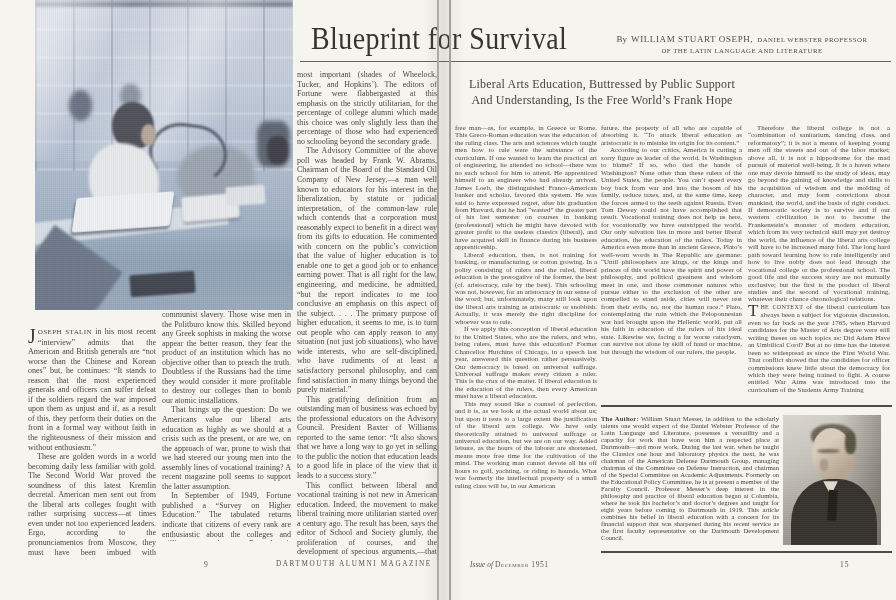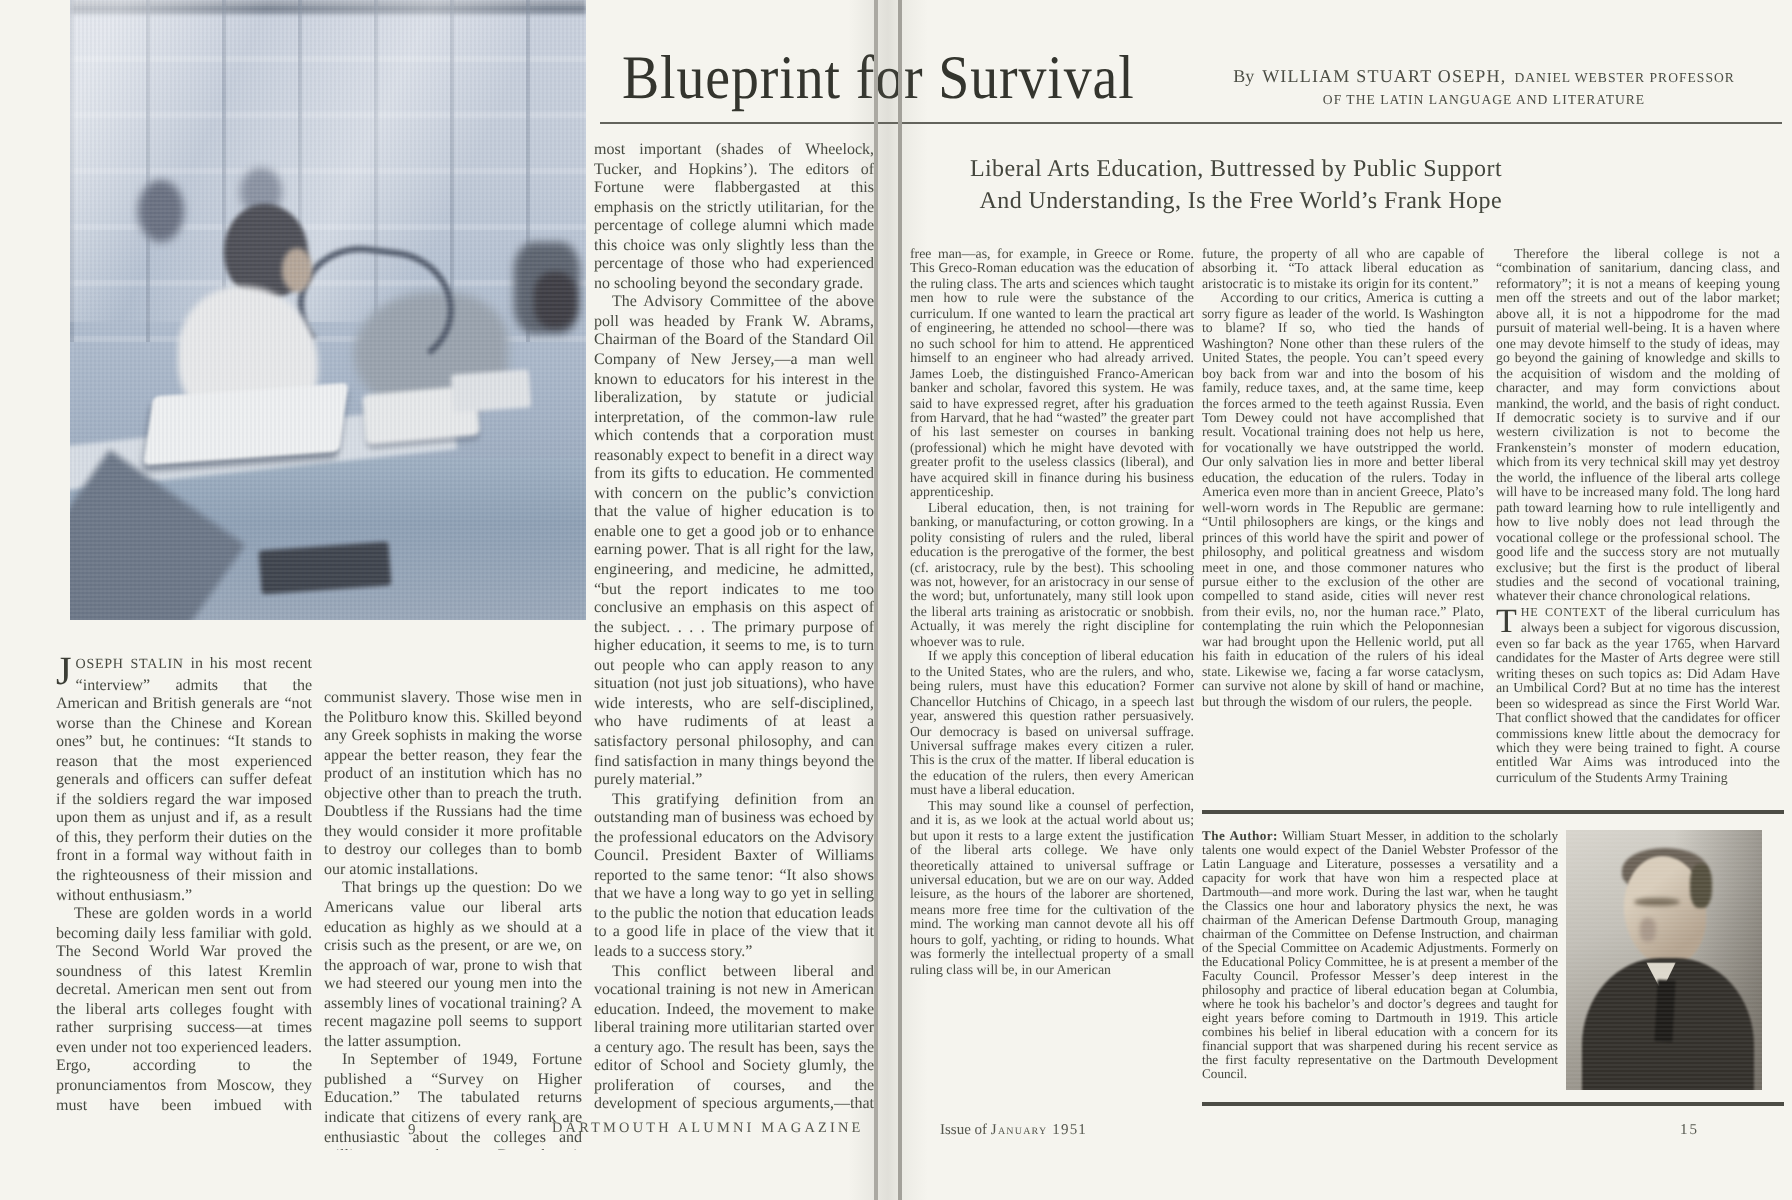--- a/index.html
+++ b/index.html
@@ -23,30 +23,30 @@
   
   .col{overflow:hidden;text-align:justify;}
   .body-left{font-size:8px;line-height:9.55px;}
   .body-right{font-size:6.9px;line-height:7.45px;}
   .col p{margin:0;text-indent:9px;}
   .col p.cont{text-indent:0;}
   .dropcap{float:left;font-size:20px;line-height:16.5px;padding:1px 2px 0 0;color:#3c3e36;}
   .dropcap-sm{float:left;font-size:17px;line-height:13px;padding:1px 2px 0 0;color:#3c3e36;}
   .sc{font-size:88%;letter-spacing:.35px;margin-top:48px;}
   .heading{
-    text-align:right;font-size:12px;line-height:15.5px;color:#44463d;letter-spacing:.2px;
+    text-align:center;font-size:12px;line-height:15.5px;color:#44463d;letter-spacing:.2px;
   }
   
   .author-text{font-size:6.6px;line-height:7px;text-align:justify;color:#42443c;}
   .author-text b{letter-spacing:.2px;}
   
   .folio{font-size:7.5px;letter-spacing:1px;color:#55574e;}
   .magname{font-size:7.2px;letter-spacing:1.6px;color:#55574e;}
   .issue{font-size:7.5px;color:#55574e;}
-  .issue .it{text-align:center;}
+  .issue .it{font-style:italic;text-align:center;}
   .issue .scaps{font-variant:small-caps;letter-spacing:.6px;}
   
   .gutter-shade{top:0;height:600px;z-index:6;}
   
   .photo{overflow:hidden;background:linear-gradient(180deg,#cbd2de 0%,#c3ccd9 26%,#b5c1d1 45%,#a8b6c8 62%,#9dacbf 76%,#a4b2c3 100%);}
   .photo .sh{position:absolute;}
   
   .portrait{overflow:hidden;background:linear-gradient(160deg,#d8d5cd 0%,#c2bfb7 35%,#9f9b92 70%,#8a867d 100%);}
   .portrait .sh{position:absolute;}
 </style>
@@ -90,21 +90,21 @@
       <div class="sh" style="left:37%;top:88%;width:25%;height:7%;background:#3f444d;transform:rotate(-4deg);border-radius:2px;filter:blur(1px);"></div>
       <div class="sh" style="left:0;top:0;right:0;bottom:0;background:repeating-linear-gradient(0deg,rgba(255,255,255,.06) 0 1px,transparent 1px 2px),repeating-linear-gradient(90deg,rgba(20,30,70,.04) 0 1px,transparent 1px 2px);"></div>
     </div>
 
     <div class="abs col body-left" style="left:28px;top:327px;width:128px;height:231px;">
       <p class="cont"><span class="dropcap">J</span><span class="sc">OSEPH STALIN</span><span> in his most recent “interview” admits that the American and British generals are “not worse than the Chinese and Korean ones” but, he continues: “It stands to reason that the most experienced generals and officers can suffer defeat if the soldiers regard the war imposed upon them as unjust and if, as a result of this, they perform their duties on the front in a formal way without faith in the righteousness of their mission and without enthusiasm.”</span></p>
       <p>These are golden words in a world becoming daily less familiar with gold. The Second World War proved the soundness of this latest Kremlin decretal. American men sent out from the liberal arts colleges fought with rather surprising success—at times even under not too experienced leaders. Ergo, according to the pronunciamentos from Moscow, they must have been imbued with enthusiasm and with faith in the righteousness of their cause. The colleges did more for them than that. They taught them also how to keep up their mental and emotional strength in combat and to return sane, to a degree that amazed psychiatrists.</p>
 
     </div>
 
-    <div class="abs col body-left" style="left:162px;top:344px;width:129px;height:231px;">
+    <div class="abs col body-left" style="left:162px;top:310px;width:129px;height:231px;">
       <p class="cont">communist slavery. Those wise men in the Politburo know this. Skilled beyond any Greek sophists in making the worse appear the better reason, they fear the product of an institution which has no objective other than to preach the truth. Doubtless if the Russians had the time they would consider it more profitable to destroy our colleges than to bomb our atomic installations.</p>
       <p>That brings up the question: Do we Americans value our liberal arts education as highly as we should at a crisis such as the present, or are we, on the approach of war, prone to wish that we had steered our young men into the assembly lines of vocational training? A recent magazine poll seems to support the latter assumption.</p>
       <p>In September of 1949, Fortune published a “Survey on Higher Education.” The tabulated returns indicate that citizens of every rank are enthusiastic about the colleges and willing to pay the cost. But when it comes to what the people want from the colleges the picture is not so satisfactory. For example, the questionnaire shows that “a better appreciation of such things as literature, art, and music” is designated as the least important college aim for boys! Training for a particular occupation or profession is overwhelmingly voted the</p>
     </div>
 
     <div class="abs col body-left" style="left:297px;top:70px;width:140px;height:488px;">
       <p class="cont">most important (shades of Wheelock, Tucker, and Hopkins’). The editors of Fortune were flabbergasted at this emphasis on the strictly utilitarian, for the percentage of college alumni which made this choice was only slightly less than the percentage of those who had experienced no schooling beyond the secondary grade.</p>
       <p>The Advisory Committee of the above poll was headed by Frank W. Abrams, Chairman of the Board of the Standard Oil Company of New Jersey,—a man well known to educators for his interest in the liberalization, by statute or judicial interpretation, of the common-law rule which contends that a corporation must reasonably expect to benefit in a direct way from its gifts to education. He commented with concern on the public’s conviction that the value of higher education is to enable one to get a good job or to enhance earning power. That is all right for the law, engineering, and medicine, he admitted, “but the report indicates to me too conclusive an emphasis on this aspect of the subject. . . . The primary purpose of higher education, it seems to me, is to turn out people who can apply reason to any situation (not just job situations), who have wide interests, who are self-disciplined, who have rudiments of at least a satisfactory personal philosophy, and can find satisfaction in many things beyond the purely material.”</p>
       <p>This gratifying definition from an outstanding man of business was echoed by the professional educators on the Advisory Council. President Baxter of Williams reported to the same tenor: “It also shows that we have a long way to go yet in selling to the public the notion that education leads to a good life in place of the view that it leads to a success story.”</p>
       <p>This conflict between liberal and vocational training is not new in American education. Indeed, the movement to make liberal training more utilitarian started over a century ago. The result has been, says the editor of School and Society glumly, the proliferation of courses, and the development of specious arguments,—that liberal education is vocational and vocational training can be liberal—to the detriment of both. Before anyone attempts to sell to parent or student the liberal arts college he should get a fairly concrete conception of how liberal education differs from vocational or professional preparation.</p>
@@ -152,21 +152,21 @@
       <div class="sh" style="left:38%;top:34%;width:8%;height:9%;background:#a8988a;border-radius:40%;filter:blur(1px);"></div>
       <div class="sh" style="left:8%;top:49%;width:88%;height:56%;background:#33302b;border-radius:45% 45% 0 0 / 60% 60% 0 0;filter:blur(.4px);"></div>
       <div class="sh" style="left:41%;top:51%;width:15%;height:11%;background:#ddd8cc;clip-path:polygon(0 0,100% 0,52% 100%);filter:blur(.4px);"></div>
       <div class="sh" style="left:46%;top:58%;width:9%;height:24%;background:#1e1c19;transform:rotate(3deg);filter:blur(.4px);"></div>
       <div class="sh" style="left:0;top:0;right:0;bottom:0;background:repeating-linear-gradient(0deg,rgba(255,255,255,.05) 0 1px,transparent 1px 2px);"></div>
     </div>
     <div class="abs rule2" style="left:152px;top:551px;width:291px;"></div>
 
     <div class="abs issue" style="left:21px;top:560px;">
       <span class="it">Issue of</span>
-      <span class="scaps">January 1951</span>
+      <span class="scaps">December 1951</span>
     </div>
     <div class="abs folio" style="left:391px;top:560px;">15</div>
   </div>
 
   <div class="abs gutter-shade" style="left:424px;width:40px;background:linear-gradient(90deg,transparent,rgba(115,115,105,.10) 35%,rgba(115,115,105,.16) 50%,rgba(115,115,105,.08) 65%,transparent);"></div>
   <div class="abs gutter-shade" style="left:437px;width:1.5px;background:#aba9a2;"></div>
   <div class="abs gutter-shade" style="left:449px;width:1.5px;background:#a3a19a;"></div>
 
 </div>
 

